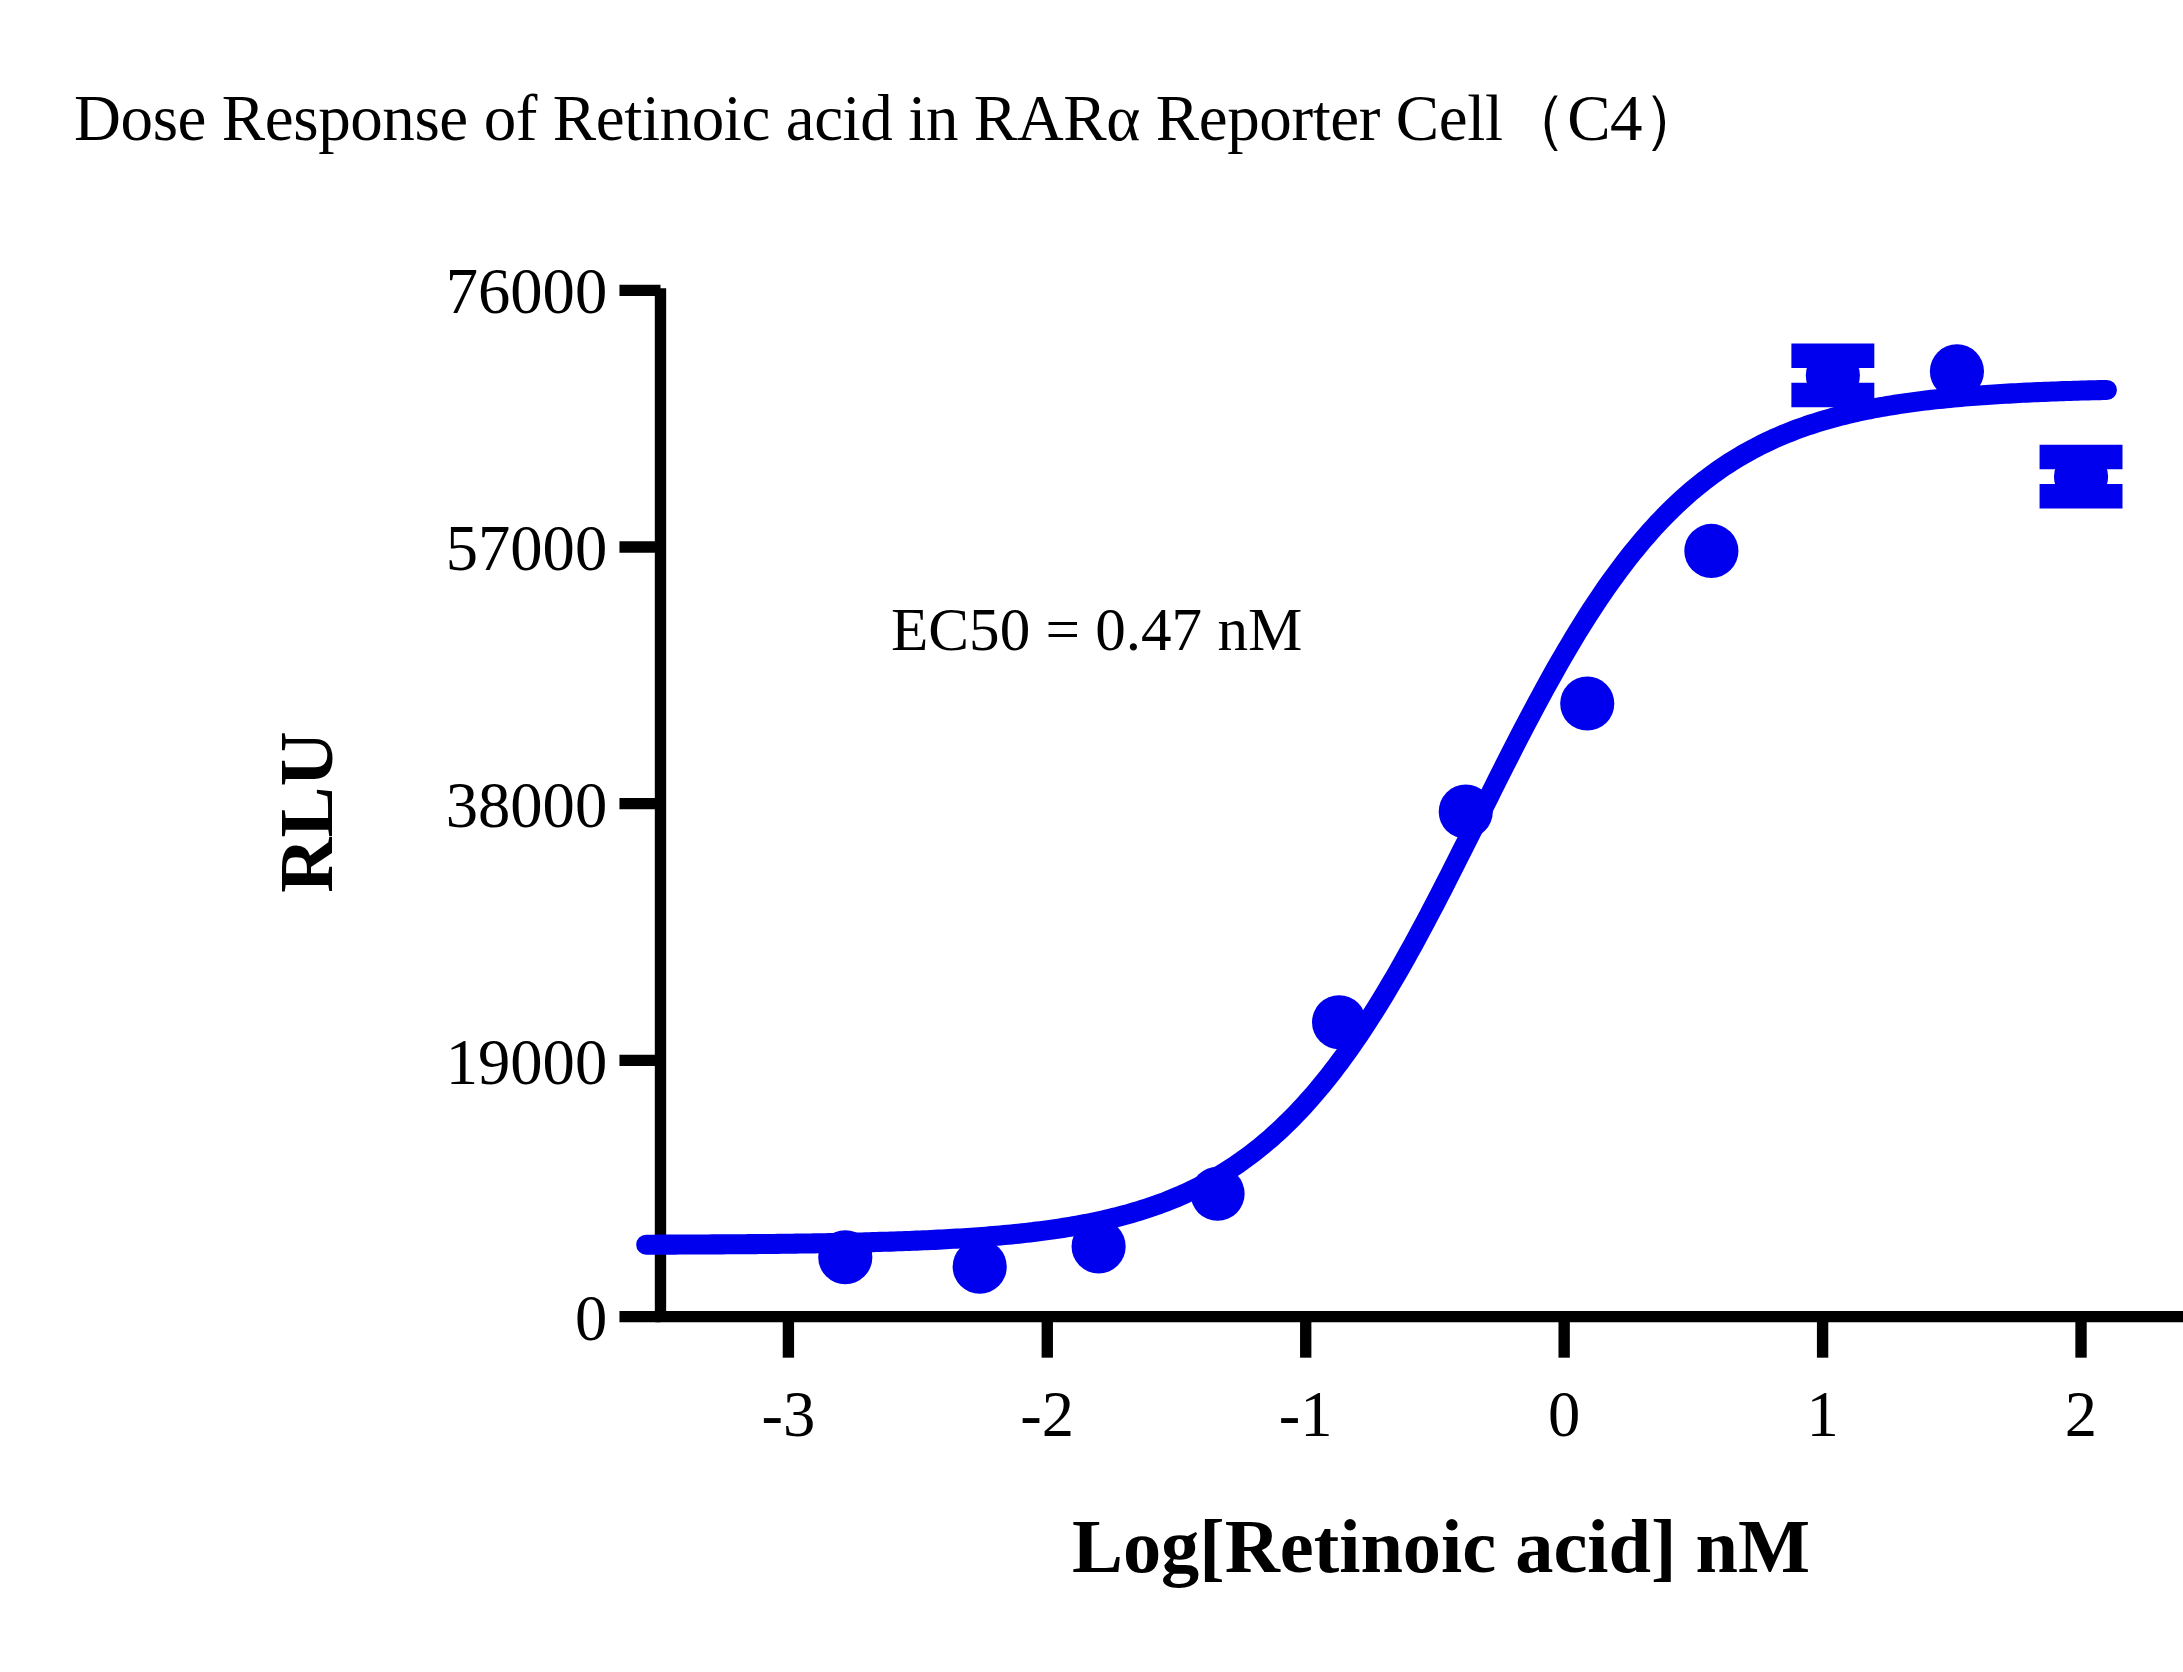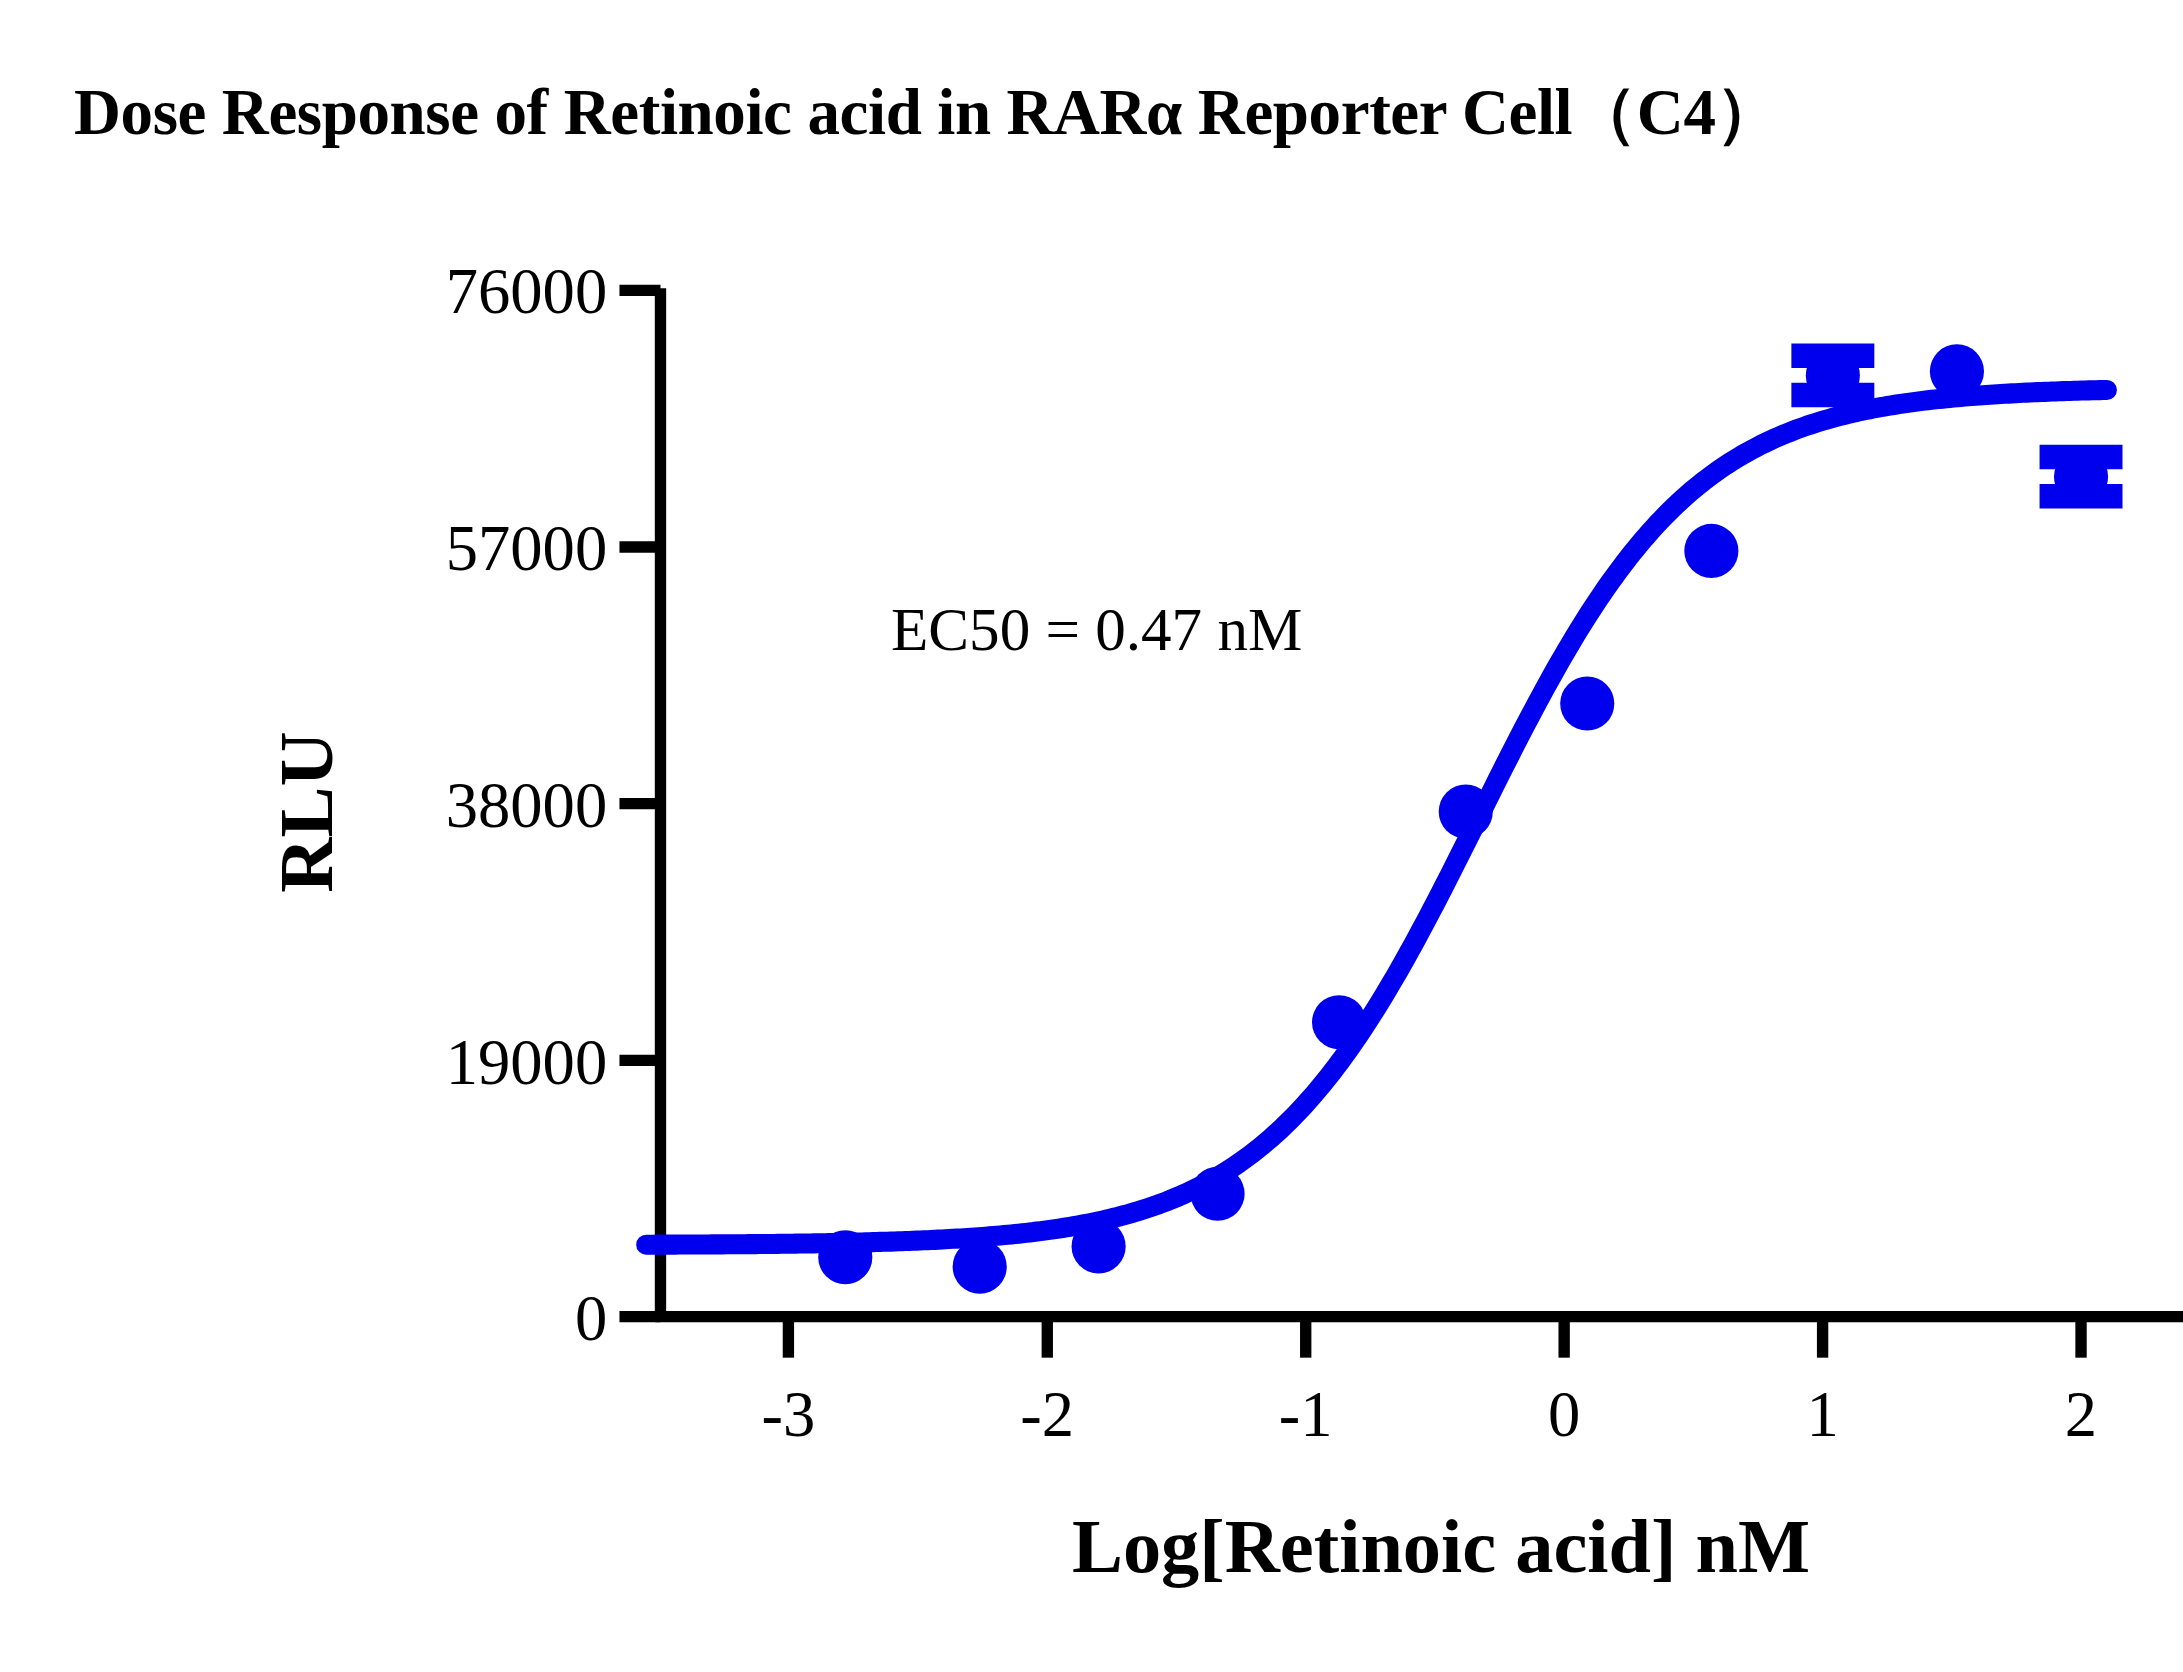--- a/index.html
+++ b/index.html
@@ -11,23 +11,23 @@
     position: relative;
     width: 2869px;
     height: 1672px;
     background: #ffffff;
     font-family: "Liberation Serif", "DejaVu Serif", serif;
     overflow: hidden;
   }
   #chart-title {
     position: absolute;
     left: 74px;
-    top: 68px;
+    top: 74px;
     font-size: 65px;
-    font-weight: bold;
+    font-weight: normal;
     color: #000000;
     white-space: nowrap;
     letter-spacing: -0.4px;
   }
   #plot-svg {
     position: absolute;
     left: 0;
     top: 0;
   }
   .axis-tick-label {

